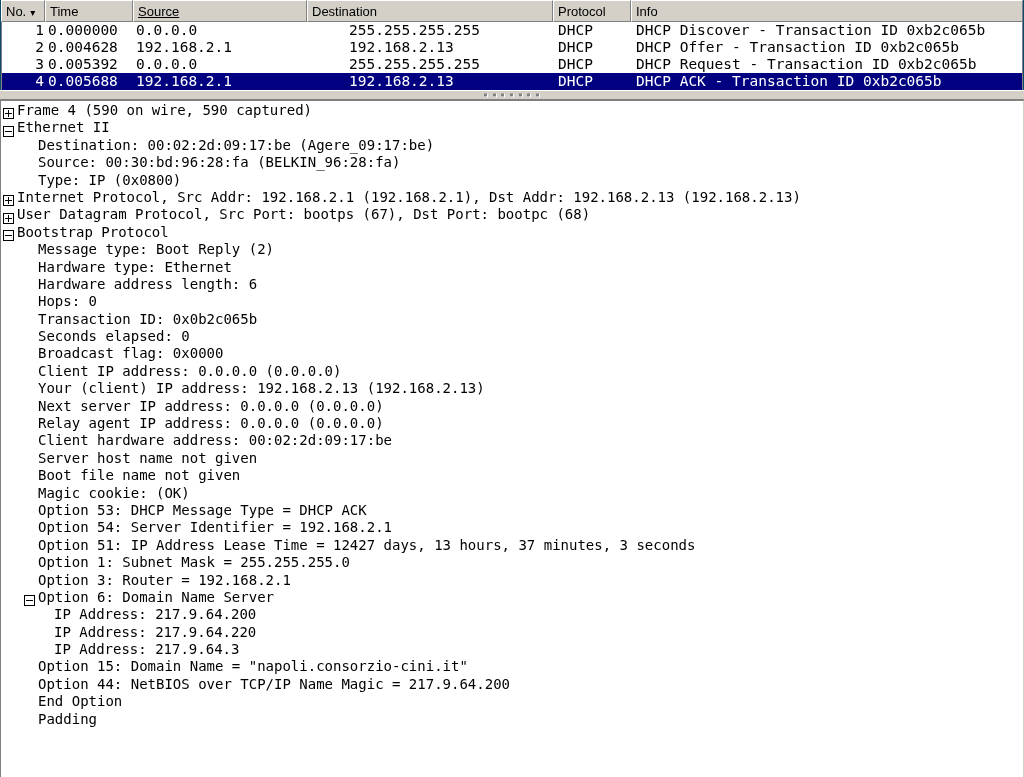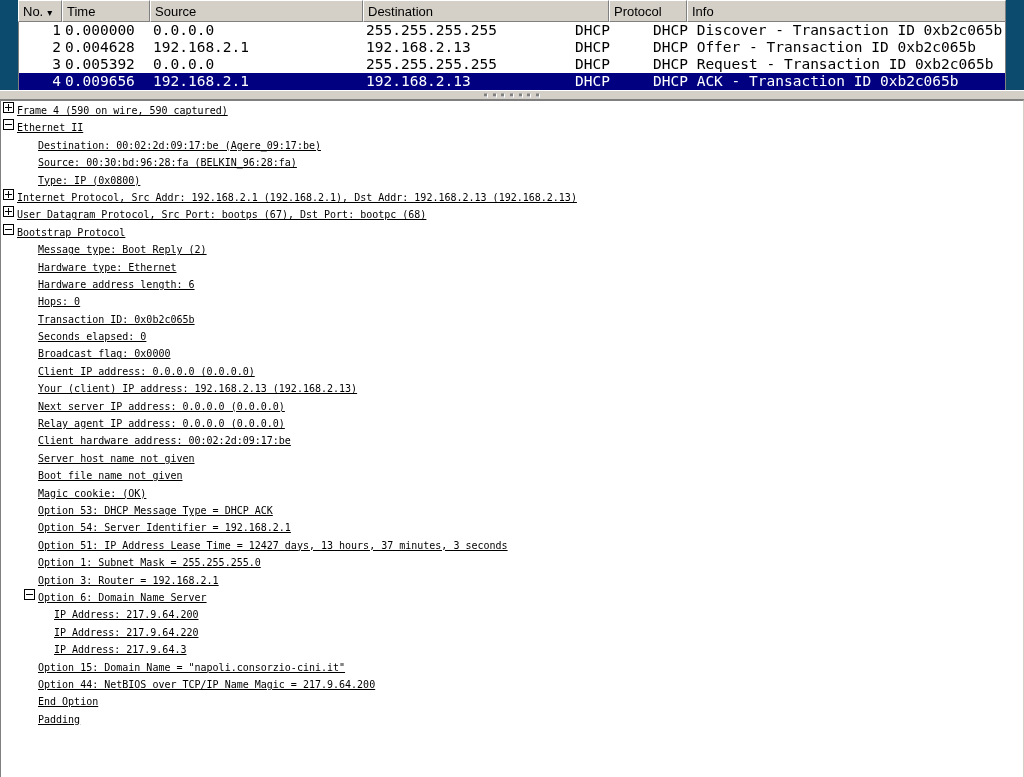--- a/index.html
+++ b/index.html
@@ -44,21 +44,21 @@
     letter-spacing: 0px;
   }
   .menu-item .mn {
     text-decoration: underline;
   }
 
   
   .packet-list-wrap {
     flex: 0 0 auto;
     background: #0c4a6e;
-    padding: 0 18px;
+    padding: 0 1px;
     box-sizing: border-box;
   }
   .col-headers {
     display: flex;
     height: 22px;
     box-sizing: border-box;
     background: #d4d0c8;
   }
   .col-header {
     background: #d4d0c8;
@@ -80,21 +80,21 @@
   }
   .col-header .sort-ind {
     margin-left: 4px;
     font-size: 10px;
     line-height: 1;
     position: relative;
     top: 2px;
   }
   .c-no    { width: 44px; }
   .c-time  { width: 88px; }
-  .c-src   { width: 213px; }
+  .c-src   { width: 174px; text-decoration: underline; }
   .c-dst   { width: 246px; }
   .c-proto { width: 78px; }
   .c-info  { flex: 1 1 auto; }
 
   .packet-rows {
     background: #ffffff;
     border-left: 1px solid #808080;
     border-right: 1px solid #808080;
     box-sizing: border-box;
   }
@@ -182,27 +182,26 @@
     border-top: 1px solid #808080;
     border-right: 1px solid #d4d0c8;
     box-sizing: border-box;
     overflow: hidden;
     padding-top: 1px;
   }
   .tnode {
     height: 17.4px;
     line-height: 17.4px;
     font-family: "DejaVu Sans Mono", monospace;
-    font-size: 10px;
+    font-size: 14px;
     color: #000000;
     white-space: nowrap;
     display: flex;
-    align-items: flex-start;
+    align-items: flex-end;
     cursor: default;
-    text-decoration: underline;
   }
   .tnode .exp {
     width: 11px;
     height: 11px;
     border: 1px solid #000000;
     box-sizing: border-box;
     background: #ffffff;
     position: relative;
     flex: 0 0 auto;
     margin-right: 3px;
@@ -275,21 +274,21 @@
         <div class="prow">
           <div class="cell n-no">3</div>
           <div class="cell n-time">0.005392</div>
           <div class="cell n-src">0.0.0.0</div>
           <div class="cell n-dst">255.255.255.255</div>
           <div class="cell n-proto">DHCP</div>
           <div class="cell n-info">DHCP Request  - Transaction ID 0xb2c065b</div>
         </div>
         <div class="prow selected">
           <div class="cell n-no">4</div>
-          <div class="cell n-time">0.009656</div>
+          <div class="cell n-time">0.005688</div>
           <div class="cell n-src">192.168.2.1</div>
           <div class="cell n-dst">192.168.2.13</div>
           <div class="cell n-proto">DHCP</div>
           <div class="cell n-info">DHCP ACK      - Transaction ID 0xb2c065b</div>
         </div>
       </div>
   </div>
 
   <div class="splitter">
     <div class="grip">

